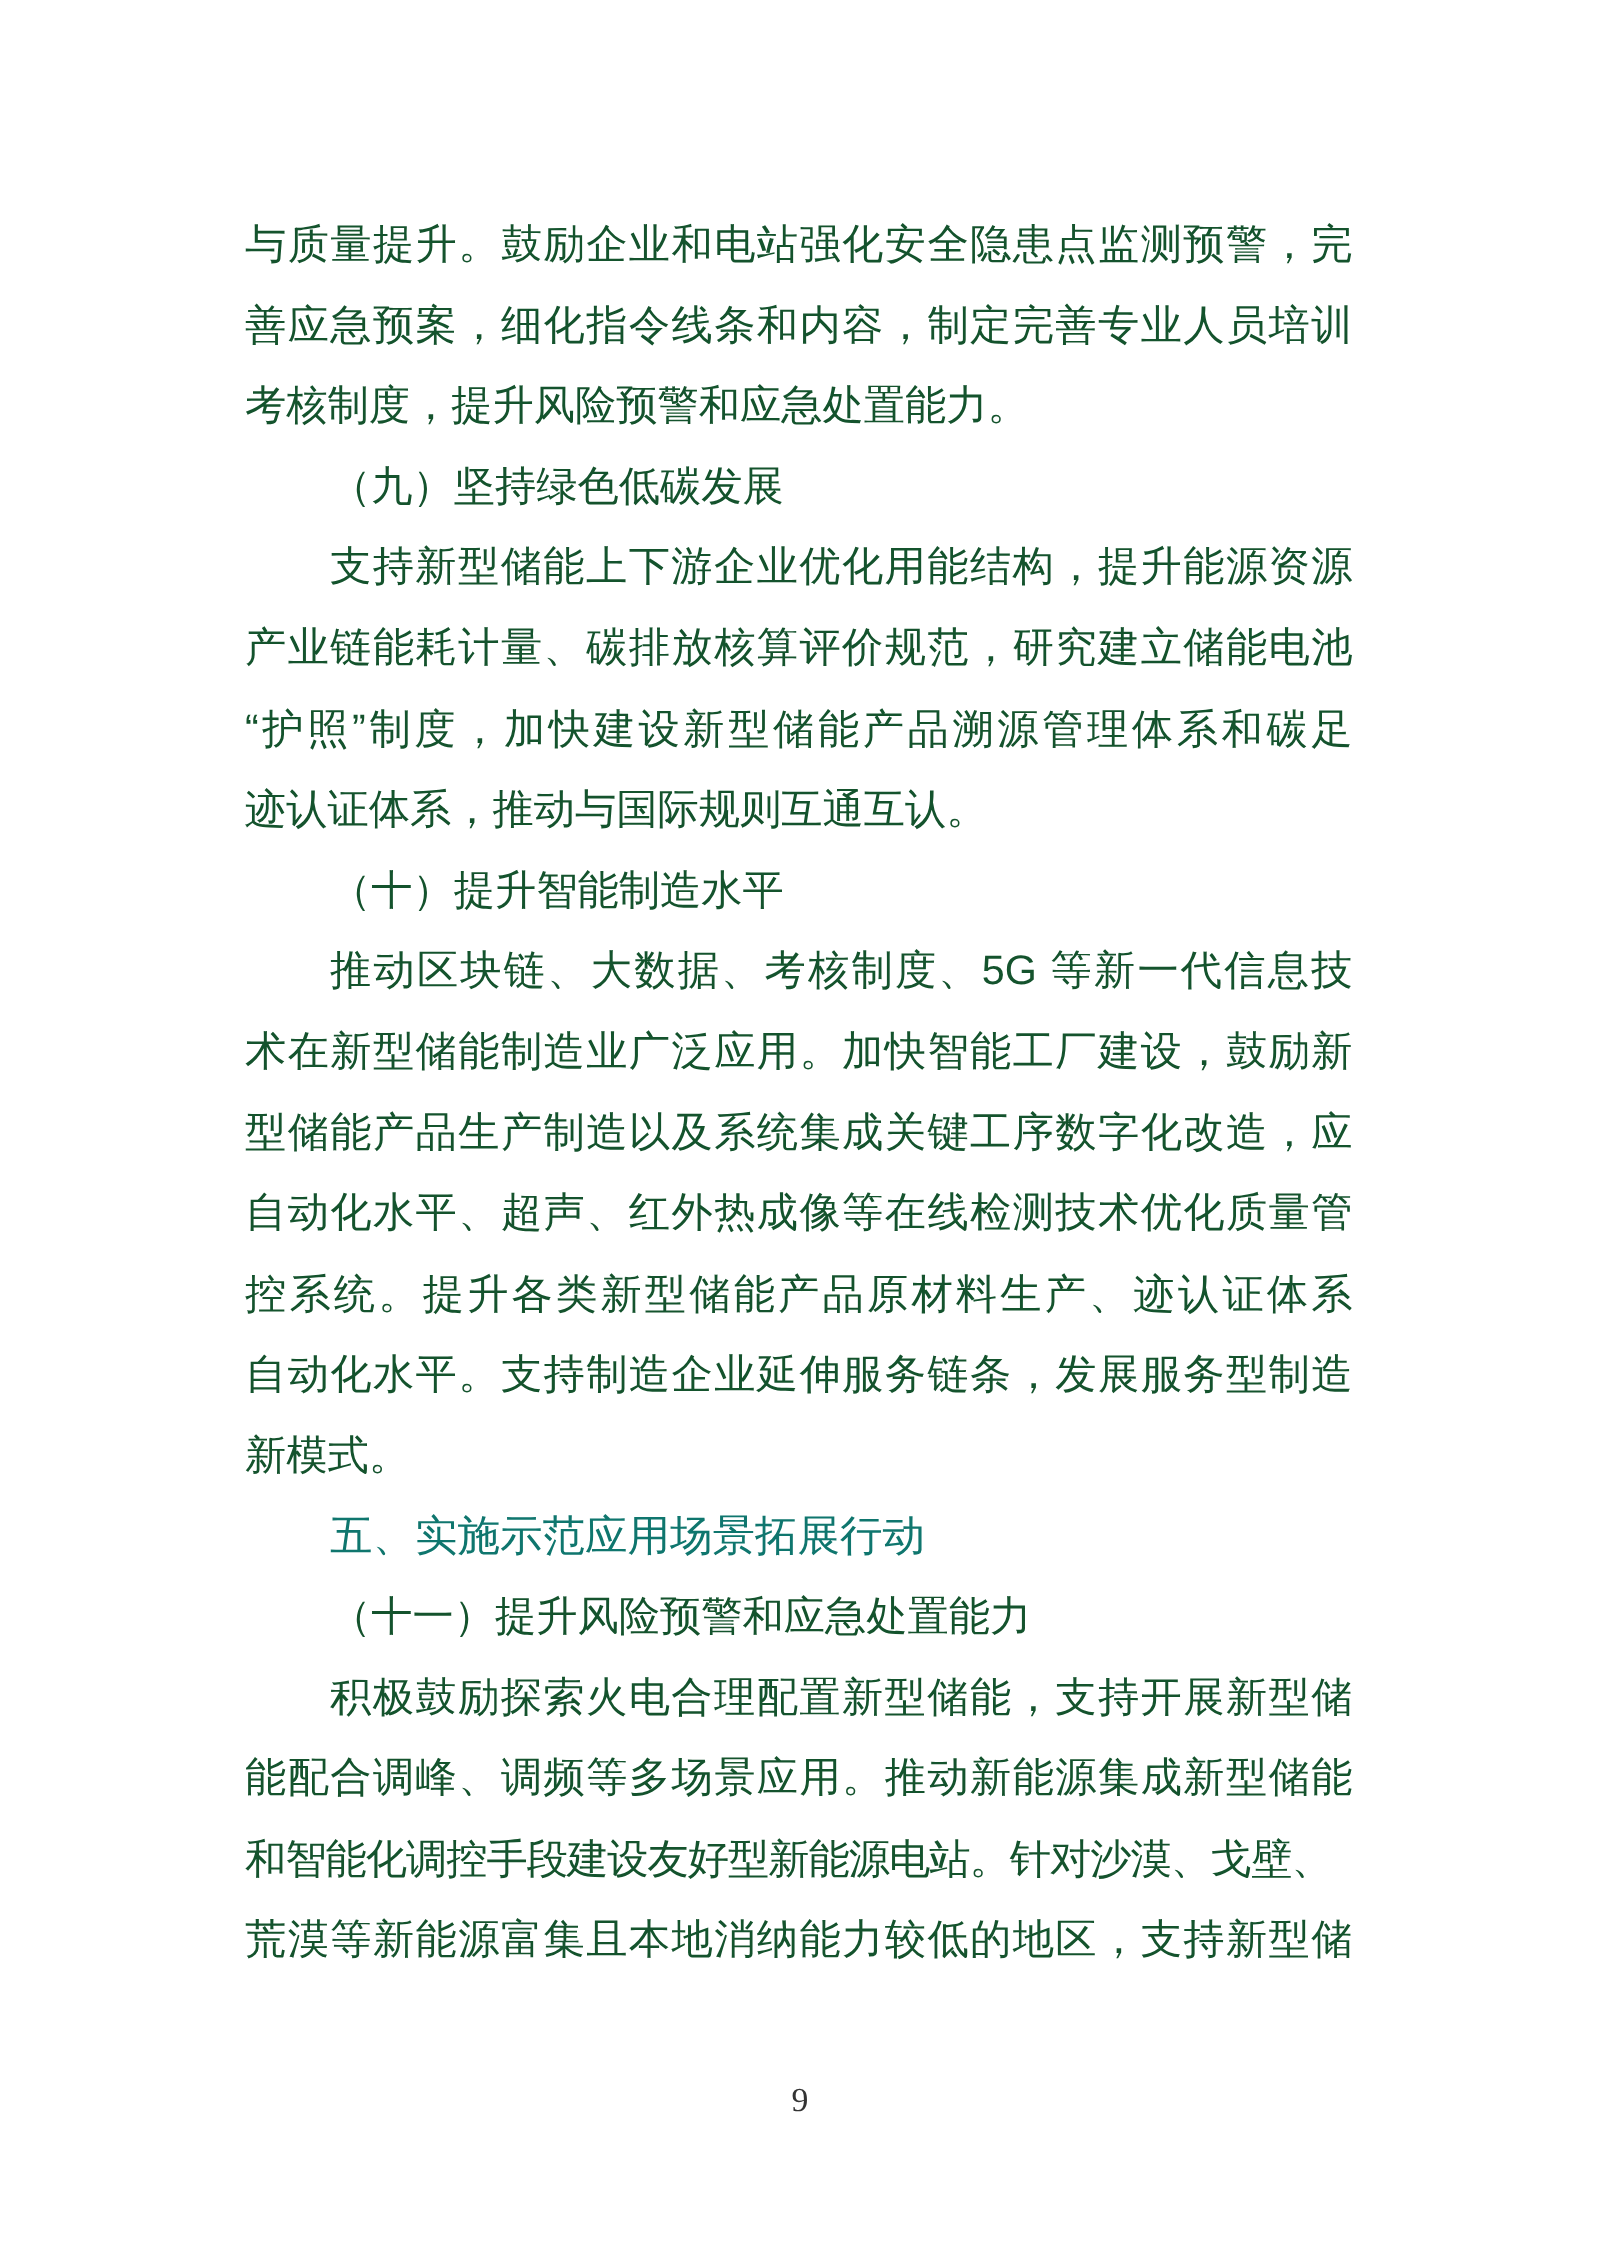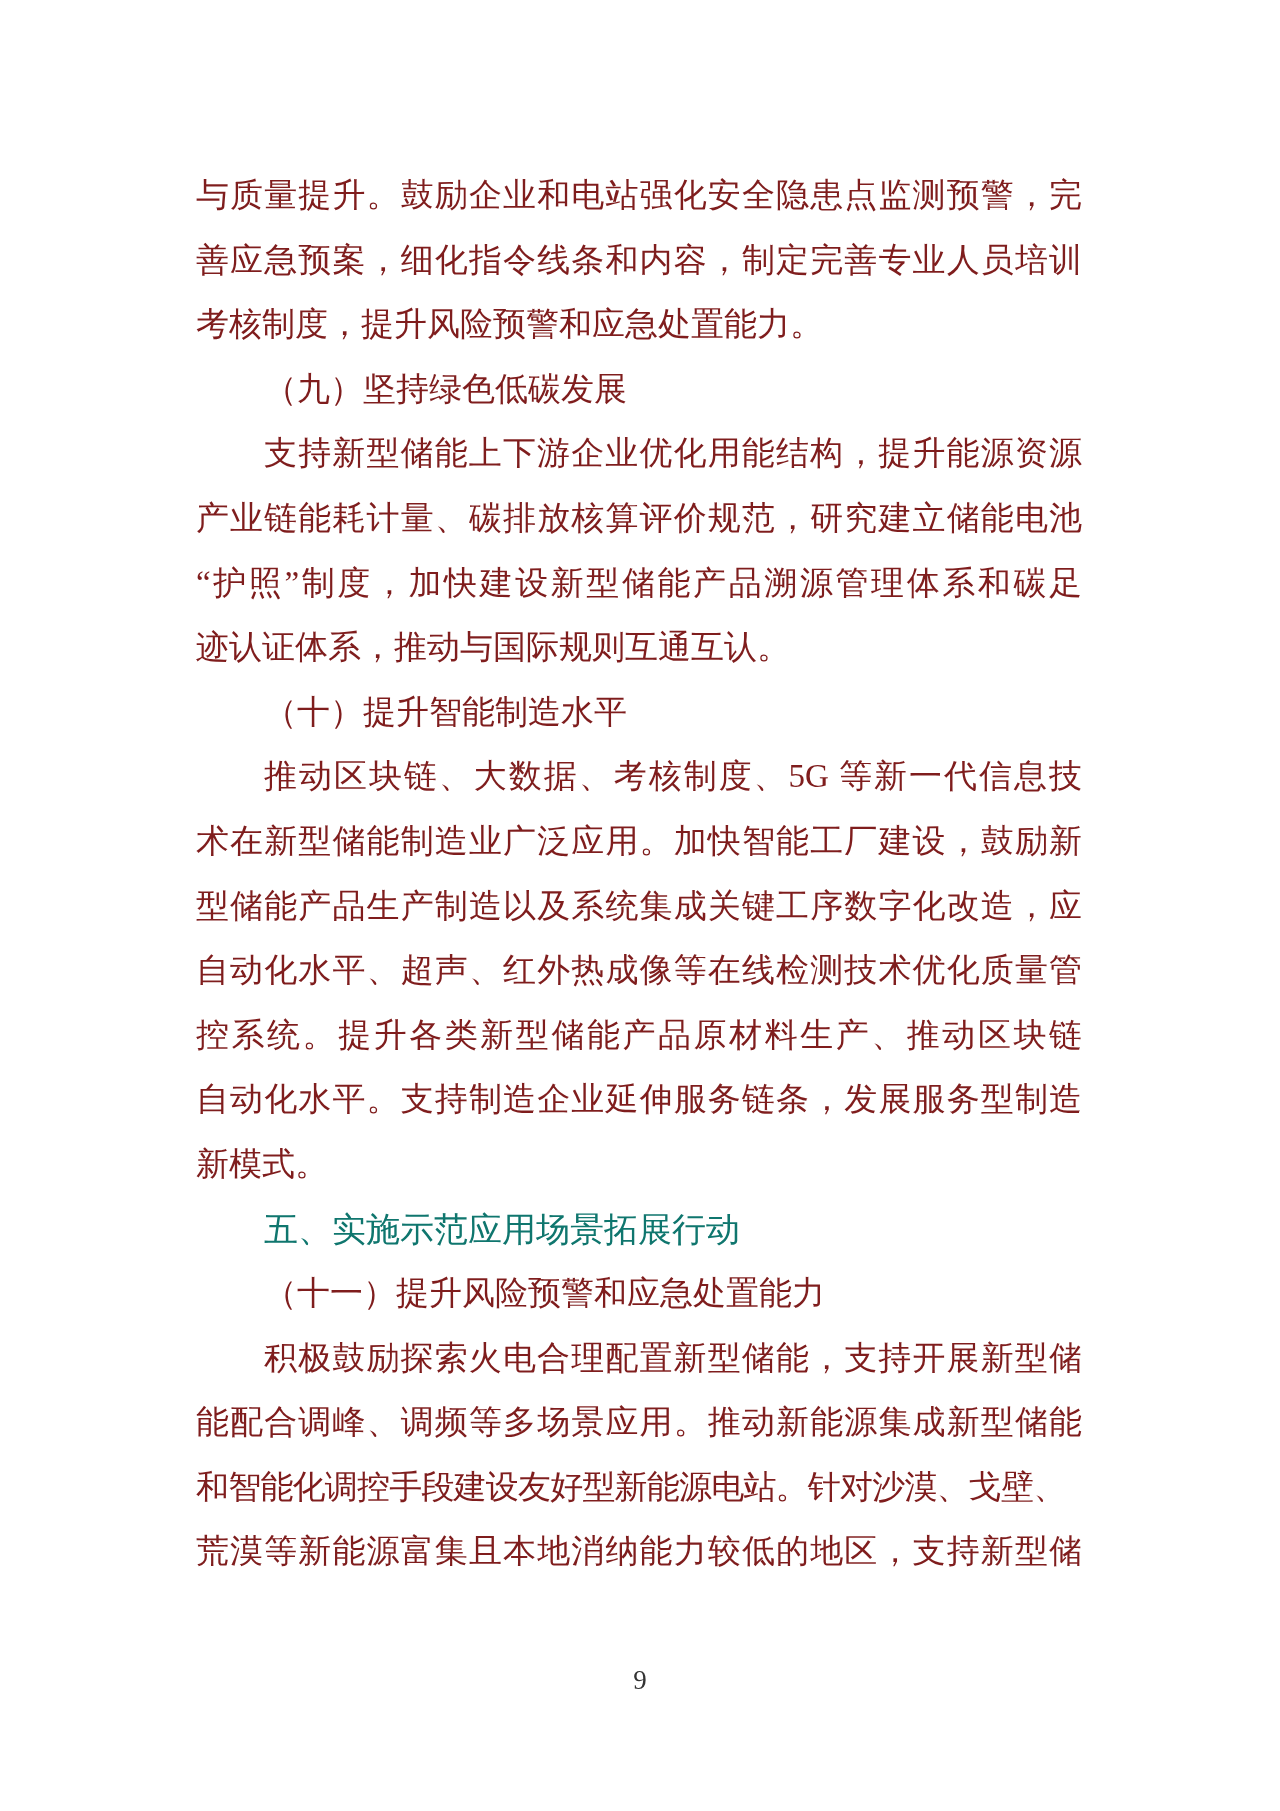--- a/index.html
+++ b/index.html
@@ -14,23 +14,23 @@
     background: #ffffff;
     overflow: hidden;
   }
   .textblock {
     position: absolute;
     left: 196px;
     top: 163px;
     width: 886px;
   }
   .ln {
-    font-family: Liberation Serif, serif;
+    font-family: Liberation Sans, sans-serif;
     font-size: 33px;
-    color: #7f1d1d;
+    color: #14532d;
     height: 64.6px;
     line-height: 64.6px;
     text-align: left;
     overflow: visible;
   }
   
   .j {
     text-align: justify;
     text-align-last: justify;
   }
@@ -87,21 +87,21 @@
     <div class="ln kai ind">（九）坚持绿色低碳发展</div>
     <div class="ln j ind">支持新型储能上下游企业优化用能结构，提升能源资源</div>
     <div class="ln j">产业链能耗计量、碳排放核算评价规范，研究建立储能电池</div>
     <div class="ln j">“护照”制度，加快建设新型储能产品溯源管理体系和碳足</div>
     <div class="ln l">迹认证体系，推动与国际规则互通互认。</div>
     <div class="ln kai ind">（十）提升智能制造水平</div>
     <div class="ln j ind">推动区块链、大数据、考核制度、5G 等新一代信息技</div>
     <div class="ln j">术在新型储能制造业广泛应用。加快智能工厂建设，鼓励新</div>
     <div class="ln j">型储能产品生产制造以及系统集成关键工序数字化改造，应</div>
     <div class="ln j">自动化水平、超声、红外热成像等在线检测技术优化质量管</div>
-    <div class="ln j">控系统。提升各类新型储能产品原材料生产、推动区块链</div>
+    <div class="ln j">控系统。提升各类新型储能产品原材料生产、迹认证体系</div>
     <div class="ln j">自动化水平。支持制造企业延伸服务链条，发展服务型制造</div>
     <div class="ln l">新模式。</div>
     <div class="ln hei ind">五、实施示范应用场景拓展行动</div>
     <div class="ln kai ind">（十一）提升风险预警和应急处置能力</div>
     <div class="ln j ind">积极鼓励探索火电合理配置新型储能，支持开展新型储</div>
     <div class="ln j">能配合调峰、调频等多场景应用。推动新能源集成新型储能</div>
     <div class="ln compress">和智能化调控手段建设友好型新能源电站。针对沙漠、戈壁、</div>
     <div class="ln j">荒漠等新能源富集且本地消纳能力较低的地区，支持新型储</div>
   </div>
   <div class="pagenum">9</div>

